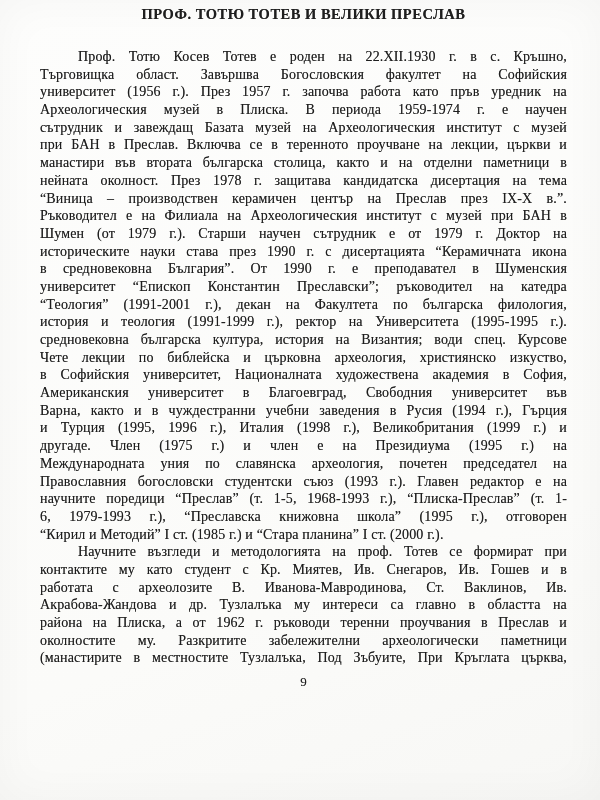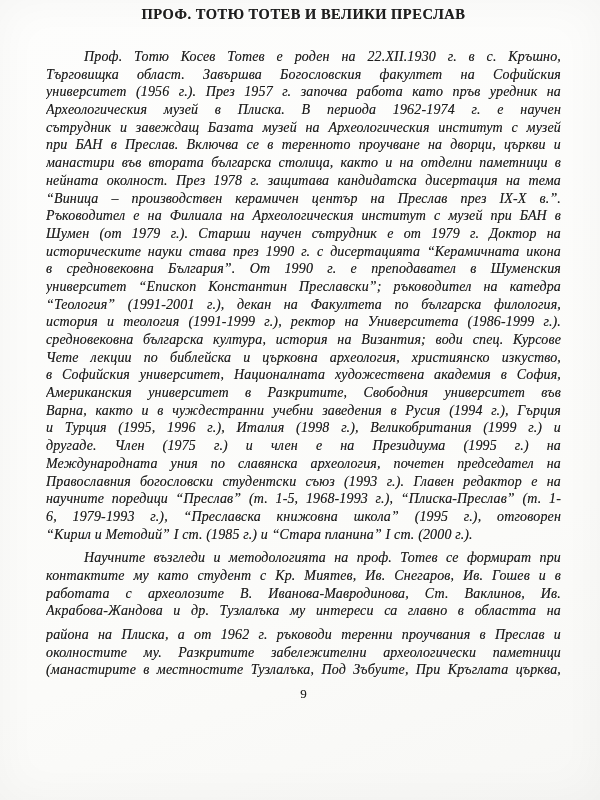--- a/index.html
+++ b/index.html
@@ -24,22 +24,21 @@
     font-size: 14.5px;
     font-weight: bold;
     text-align: center;
     letter-spacing: 0.5px;
     text-shadow: 0 0 0.5px rgba(0,0,0,0.55);
   }
   .body-text {
     width: 100%;
   }
   .paragraph {
-    margin: 6px;
-    font-style: italic;
+    margin: 0;
   }
   .line {
     font-size: 14px;
     line-height: 17.7px;
     height: 17.7px;
     overflow: hidden;
     letter-spacing: 0.15px;
     text-shadow: 0 0 0.45px rgba(0,0,0,0.5);
     white-space: normal;
   }
@@ -62,37 +61,37 @@
 <body>
 
 <div class="page">
   <h1 class="title">ПРОФ. ТОТЮ ТОТЕВ И ВЕЛИКИ ПРЕСЛАВ</h1>
 
   <div class="body-text">
       <div class="paragraph">
         <div class="line indent justify">Проф. Тотю Косев Тотев е роден на 22.XII.1930 г. в с. Кръшно,</div>
         <div class="line justify">Търговищка област. Завършва Богословския факултет на Софийския</div>
         <div class="line justify">университет (1956 г.). През 1957 г. започва работа като пръв уредник на</div>
-        <div class="line justify">Археологическия музей в Плиска. В периода 1962-1974 г. е научен</div>
+        <div class="line justify">Археологическия музей в Плиска. В периода 1959-1974 г. е научен</div>
         <div class="line justify">сътрудник и завеждащ Базата музей на Археологическия институт с музей</div>
-        <div class="line justify">при БАН в Преслав. Включва се в теренното проучване на дворци, църкви и</div>
+        <div class="line justify">при БАН в Преслав. Включва се в теренното проучване на лекции, църкви и</div>
         <div class="line justify">манастири във втората българска столица, както и на отделни паметници в</div>
         <div class="line justify">нейната околност. През 1978 г. защитава кандидатска дисертация на тема</div>
         <div class="line justify">“Виница – производствен керамичен център на Преслав през IX-X в.”.</div>
         <div class="line justify">Ръководител е на Филиала на Археологическия институт с музей при БАН в</div>
         <div class="line justify">Шумен (от 1979 г.). Старши научен сътрудник е от 1979 г. Доктор на</div>
         <div class="line justify">историческите науки става през 1990 г. с дисертацията “Керамичната икона</div>
         <div class="line justify">в средновековна България”. От 1990 г. е преподавател в Шуменския</div>
         <div class="line justify">университет “Епископ Константин Преславски”; ръководител на катедра</div>
         <div class="line justify">“Теология” (1991-2001 г.), декан на Факултета по българска филология,</div>
-        <div class="line justify">история и теология (1991-1999 г.), ректор на Университета (1986-1999 г.).</div>
+        <div class="line justify">история и теология (1991-1999 г.), ректор на Университета (1995-1995 г.).</div>
         <div class="line justify">средновековна българска култура, история на Византия; води спец. Курсове</div>
         <div class="line justify">Чете лекции по библейска и църковна археология, християнско изкуство,</div>
         <div class="line justify">в Софийския университет, Националната художествена академия в София,</div>
-        <div class="line justify">Американския университет в Разкритите, Свободния университет във</div>
+        <div class="line justify">Американския университет в Благоевград, Свободния университет във</div>
         <div class="line justify">Варна, както и в чуждестранни учебни заведения в Русия (1994 г.), Гърция</div>
         <div class="line justify">и Турция (1995, 1996 г.), Италия (1998 г.), Великобритания (1999 г.) и</div>
         <div class="line justify">другаде. Член (1975 г.) и член е на Президиума (1995 г.) на</div>
         <div class="line justify">Международната уния по славянска археология, почетен председател на</div>
         <div class="line justify">Православния богословски студентски съюз (1993 г.). Главен редактор е на</div>
         <div class="line justify">научните поредици “Преслав” (т. 1-5, 1968-1993 г.), “Плиска-Преслав” (т. 1-</div>
         <div class="line justify">6, 1979-1993 г.), “Преславска книжовна школа” (1995 г.), отговорен</div>
         <div class="line">“Кирил и Методий” I ст. (1985 г.) и “Стара планина” I ст. (2000 г.).</div>
       </div>
       <div class="paragraph">

